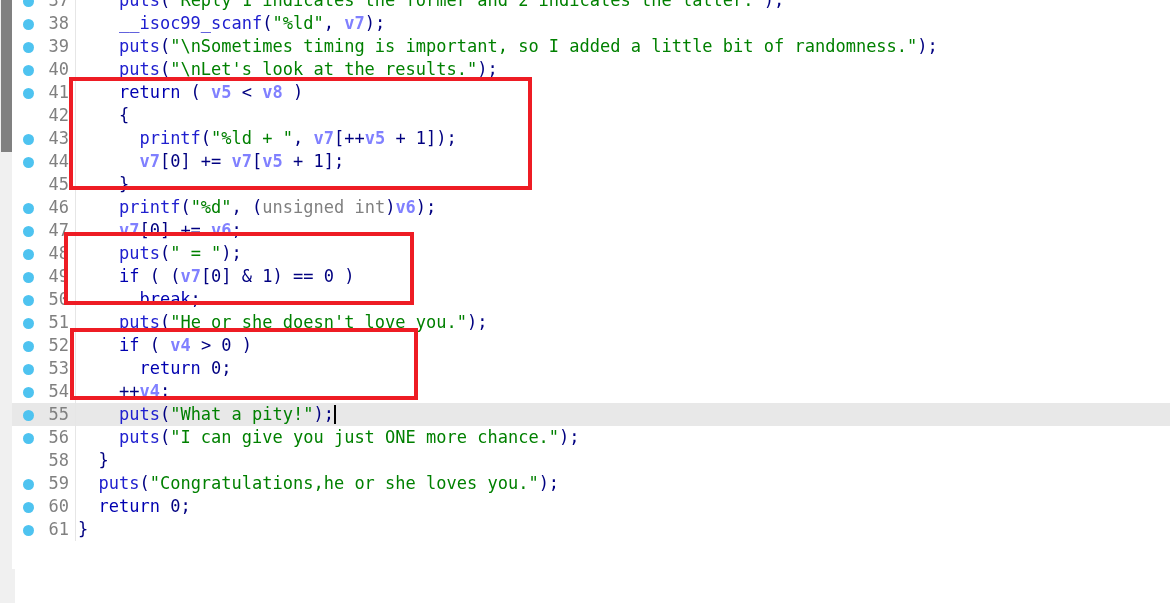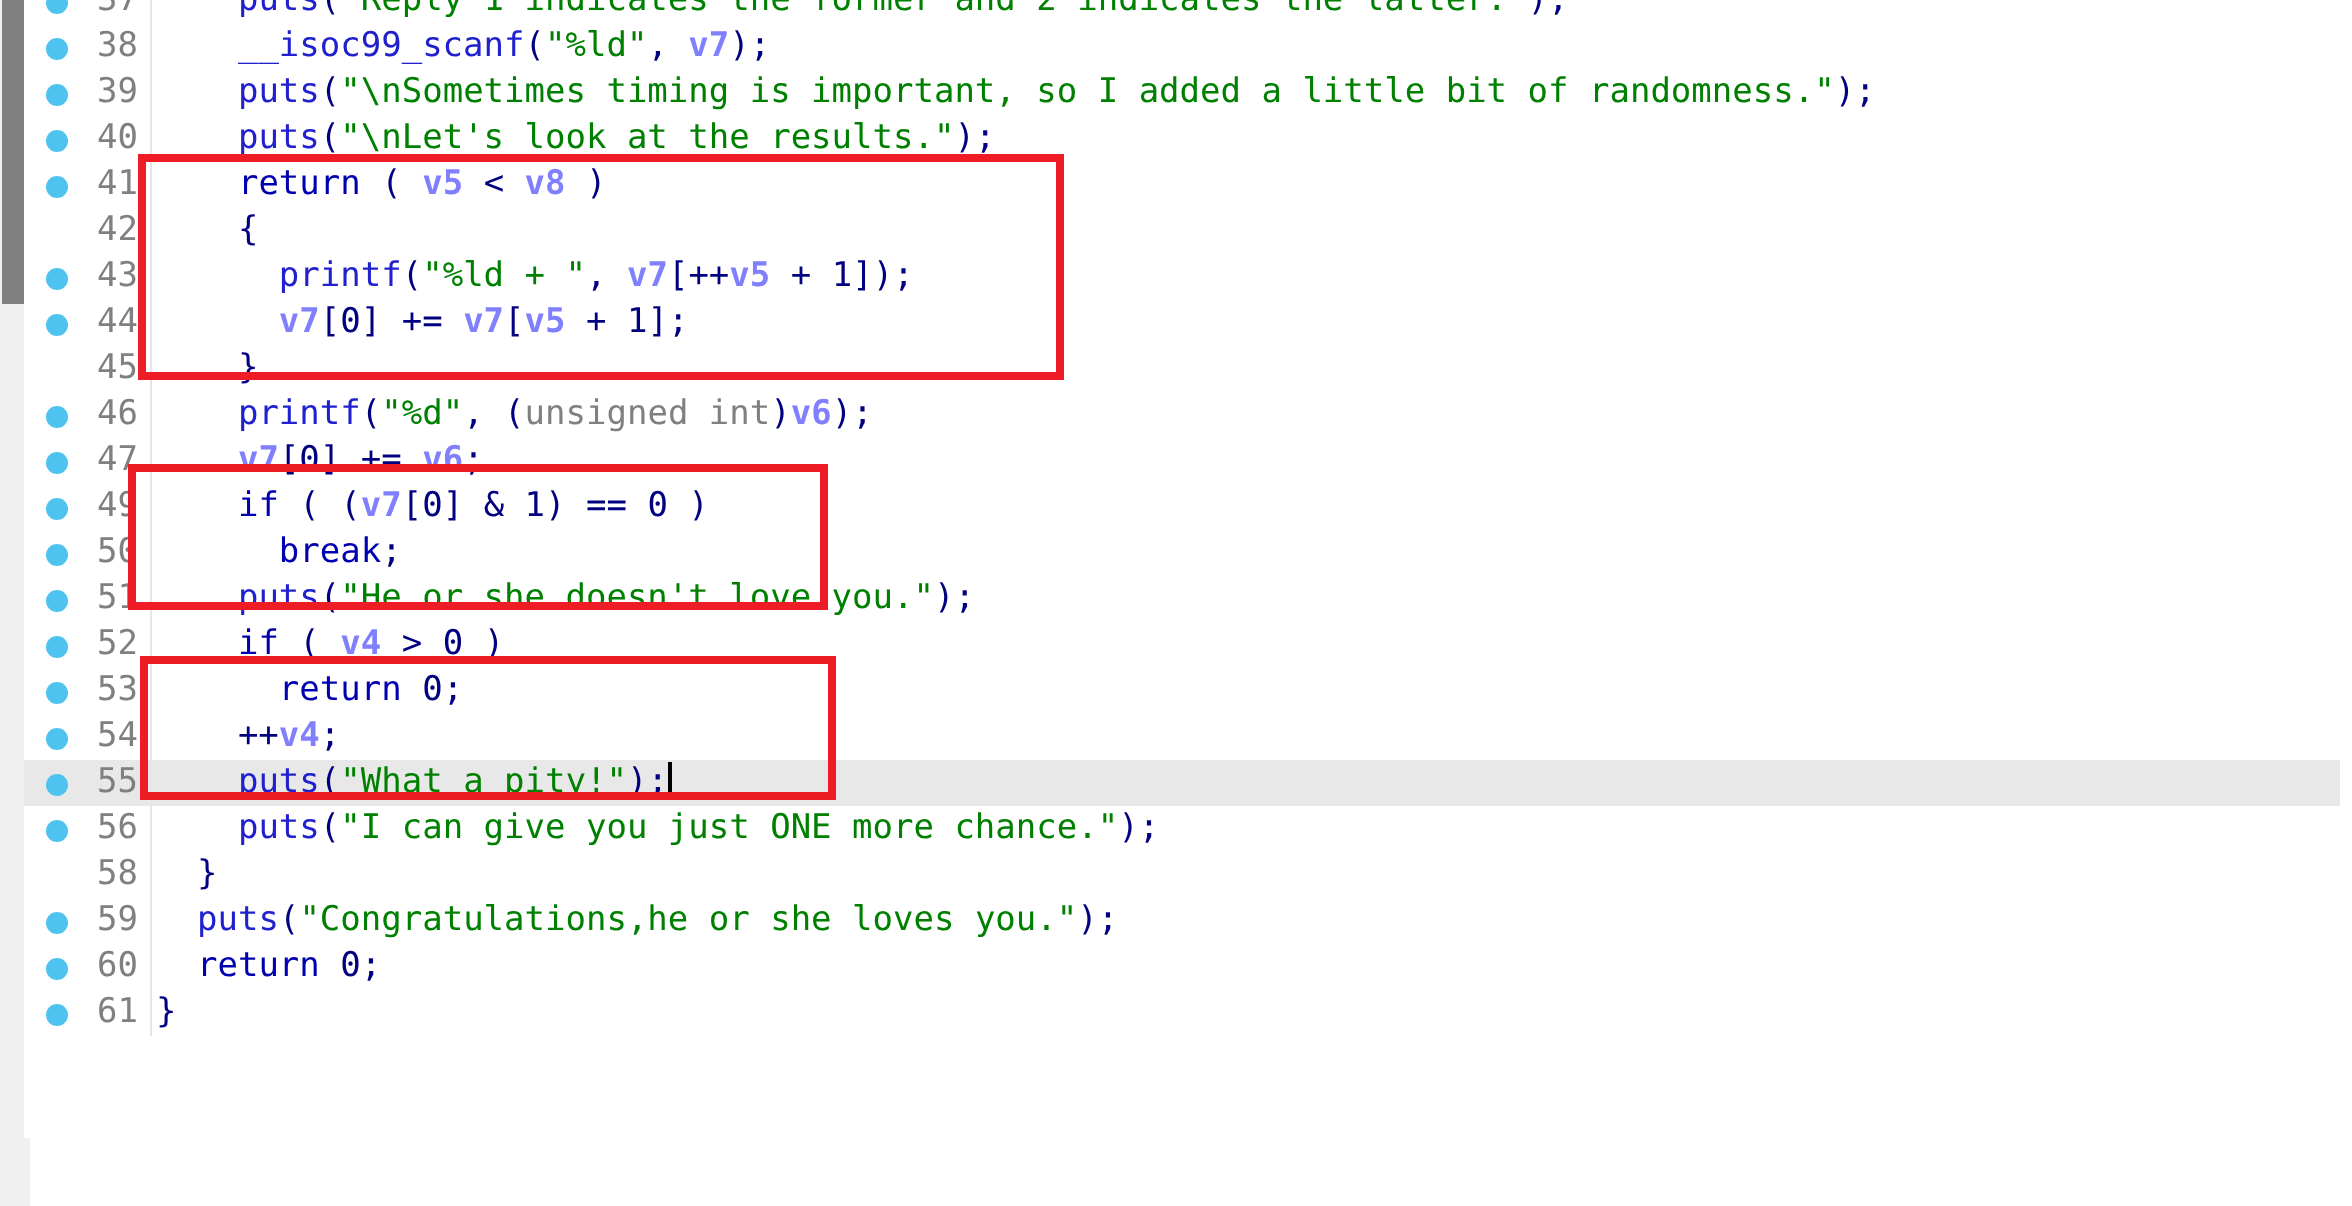--- a/index.html
+++ b/index.html
@@ -236,20 +236,21 @@
         <div class="line"><div class="gutter"><div class="bpdot"></div><div class="lnum">38</div></div><div class="gutter-sep"></div><div class="code"><span class="pun">    </span><span class="fn">__isoc99_scanf</span><span class="pun">(</span><span class="str">"%ld"</span><span class="pun">, </span><span class="var">v7</span><span class="pun">);</span></div></div>
         <div class="line"><div class="gutter"><div class="bpdot"></div><div class="lnum">39</div></div><div class="gutter-sep"></div><div class="code"><span class="pun">    </span><span class="fn">puts</span><span class="pun">(</span><span class="str">"\nSometimes timing is important, so I added a little bit of randomness."</span><span class="pun">);</span></div></div>
         <div class="line"><div class="gutter"><div class="bpdot"></div><div class="lnum">40</div></div><div class="gutter-sep"></div><div class="code"><span class="pun">    </span><span class="fn">puts</span><span class="pun">(</span><span class="str">"\nLet's look at the results."</span><span class="pun">);</span></div></div>
         <div class="line"><div class="gutter"><div class="bpdot"></div><div class="lnum">41</div></div><div class="gutter-sep"></div><div class="code"><span class="pun">    </span><span class="kw">return</span><span class="pun"> ( </span><span class="var">v5</span><span class="pun"> &lt; </span><span class="var">v8</span><span class="pun"> )</span></div></div>
         <div class="line"><div class="gutter"><div class="lnum">42</div></div><div class="gutter-sep"></div><div class="code"><span class="pun">    {</span></div></div>
         <div class="line"><div class="gutter"><div class="bpdot"></div><div class="lnum">43</div></div><div class="gutter-sep"></div><div class="code"><span class="pun">      </span><span class="fn">printf</span><span class="pun">(</span><span class="str">"%ld + "</span><span class="pun">, </span><span class="var">v7</span><span class="pun">[++</span><span class="var">v5</span><span class="pun"> + 1]);</span></div></div>
         <div class="line"><div class="gutter"><div class="bpdot"></div><div class="lnum">44</div></div><div class="gutter-sep"></div><div class="code"><span class="pun">      </span><span class="var">v7</span><span class="pun">[0] += </span><span class="var">v7</span><span class="pun">[</span><span class="var">v5</span><span class="pun"> + 1];</span></div></div>
         <div class="line"><div class="gutter"><div class="lnum">45</div></div><div class="gutter-sep"></div><div class="code"><span class="pun">    }</span></div></div>
         <div class="line"><div class="gutter"><div class="bpdot"></div><div class="lnum">46</div></div><div class="gutter-sep"></div><div class="code"><span class="pun">    </span><span class="fn">printf</span><span class="pun">(</span><span class="str">"%d"</span><span class="pun">, (</span><span class="typ">unsigned int</span><span class="pun">)</span><span class="var">v6</span><span class="pun">);</span></div></div>
         <div class="line"><div class="gutter"><div class="bpdot"></div><div class="lnum">47</div></div><div class="gutter-sep"></div><div class="code"><span class="pun">    </span><span class="var">v7</span><span class="pun">[0] += </span><span class="var">v6</span><span class="pun">;</span></div></div>
+        <div class="line"><div class="gutter"><div class="bpdot"></div><div class="lnum">48</div></div><div class="gutter-sep"></div><div class="code"><span class="pun">    </span><span class="fn">puts</span><span class="pun">(</span><span class="str">" = "</span><span class="pun">);</span></div></div>
         <div class="line"><div class="gutter"><div class="bpdot"></div><div class="lnum">49</div></div><div class="gutter-sep"></div><div class="code"><span class="pun">    </span><span class="kw">if</span><span class="pun"> ( (</span><span class="var">v7</span><span class="pun">[0] &amp; 1) == 0 )</span></div></div>
         <div class="line"><div class="gutter"><div class="bpdot"></div><div class="lnum">50</div></div><div class="gutter-sep"></div><div class="code"><span class="pun">      </span><span class="kw">break</span><span class="pun">;</span></div></div>
         <div class="line"><div class="gutter"><div class="bpdot"></div><div class="lnum">51</div></div><div class="gutter-sep"></div><div class="code"><span class="pun">    </span><span class="fn">puts</span><span class="pun">(</span><span class="str">"He or she doesn't love you."</span><span class="pun">);</span></div></div>
         <div class="line"><div class="gutter"><div class="bpdot"></div><div class="lnum">52</div></div><div class="gutter-sep"></div><div class="code"><span class="pun">    </span><span class="kw">if</span><span class="pun"> ( </span><span class="var">v4</span><span class="pun"> &gt; 0 )</span></div></div>
         <div class="line"><div class="gutter"><div class="bpdot"></div><div class="lnum">53</div></div><div class="gutter-sep"></div><div class="code"><span class="pun">      </span><span class="kw">return</span><span class="pun"> 0;</span></div></div>
         <div class="line"><div class="gutter"><div class="bpdot"></div><div class="lnum">54</div></div><div class="gutter-sep"></div><div class="code"><span class="pun">    ++</span><span class="var">v4</span><span class="pun">;</span></div></div>
         <div class="line current"><div class="gutter"><div class="bpdot"></div><div class="lnum">55</div></div><div class="gutter-sep"></div><div class="code"><span class="pun">    </span><span class="fn">puts</span><span class="pun">(</span><span class="str">"What a pity!"</span><span class="pun">);</span><span class="caret" style="position: relative; display: inline-block; vertical-align: middle; top: -1px;"></span></div></div>
         <div class="line"><div class="gutter"><div class="bpdot"></div><div class="lnum">56</div></div><div class="gutter-sep"></div><div class="code"><span class="pun">    </span><span class="fn">puts</span><span class="pun">(</span><span class="str">"I can give you just ONE more chance."</span><span class="pun">);</span></div></div>
         <div class="line"><div class="gutter"><div class="lnum">58</div></div><div class="gutter-sep"></div><div class="code"><span class="pun">  }</span></div></div>
         <div class="line"><div class="gutter"><div class="bpdot"></div><div class="lnum">59</div></div><div class="gutter-sep"></div><div class="code"><span class="pun">  </span><span class="fn">puts</span><span class="pun">(</span><span class="str">"Congratulations,he or she loves you."</span><span class="pun">);</span></div></div>

